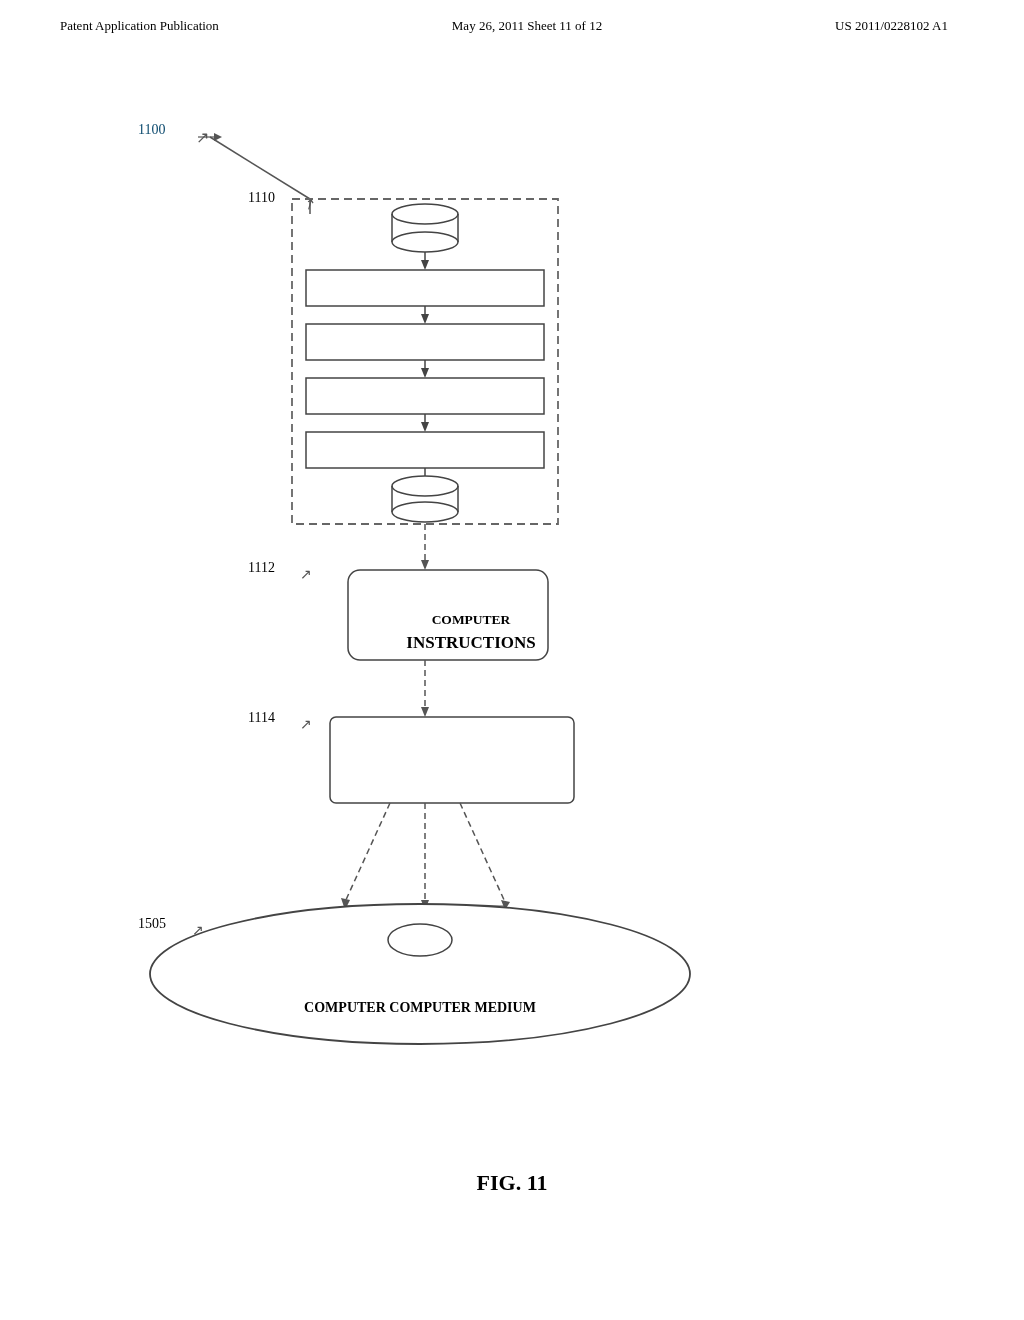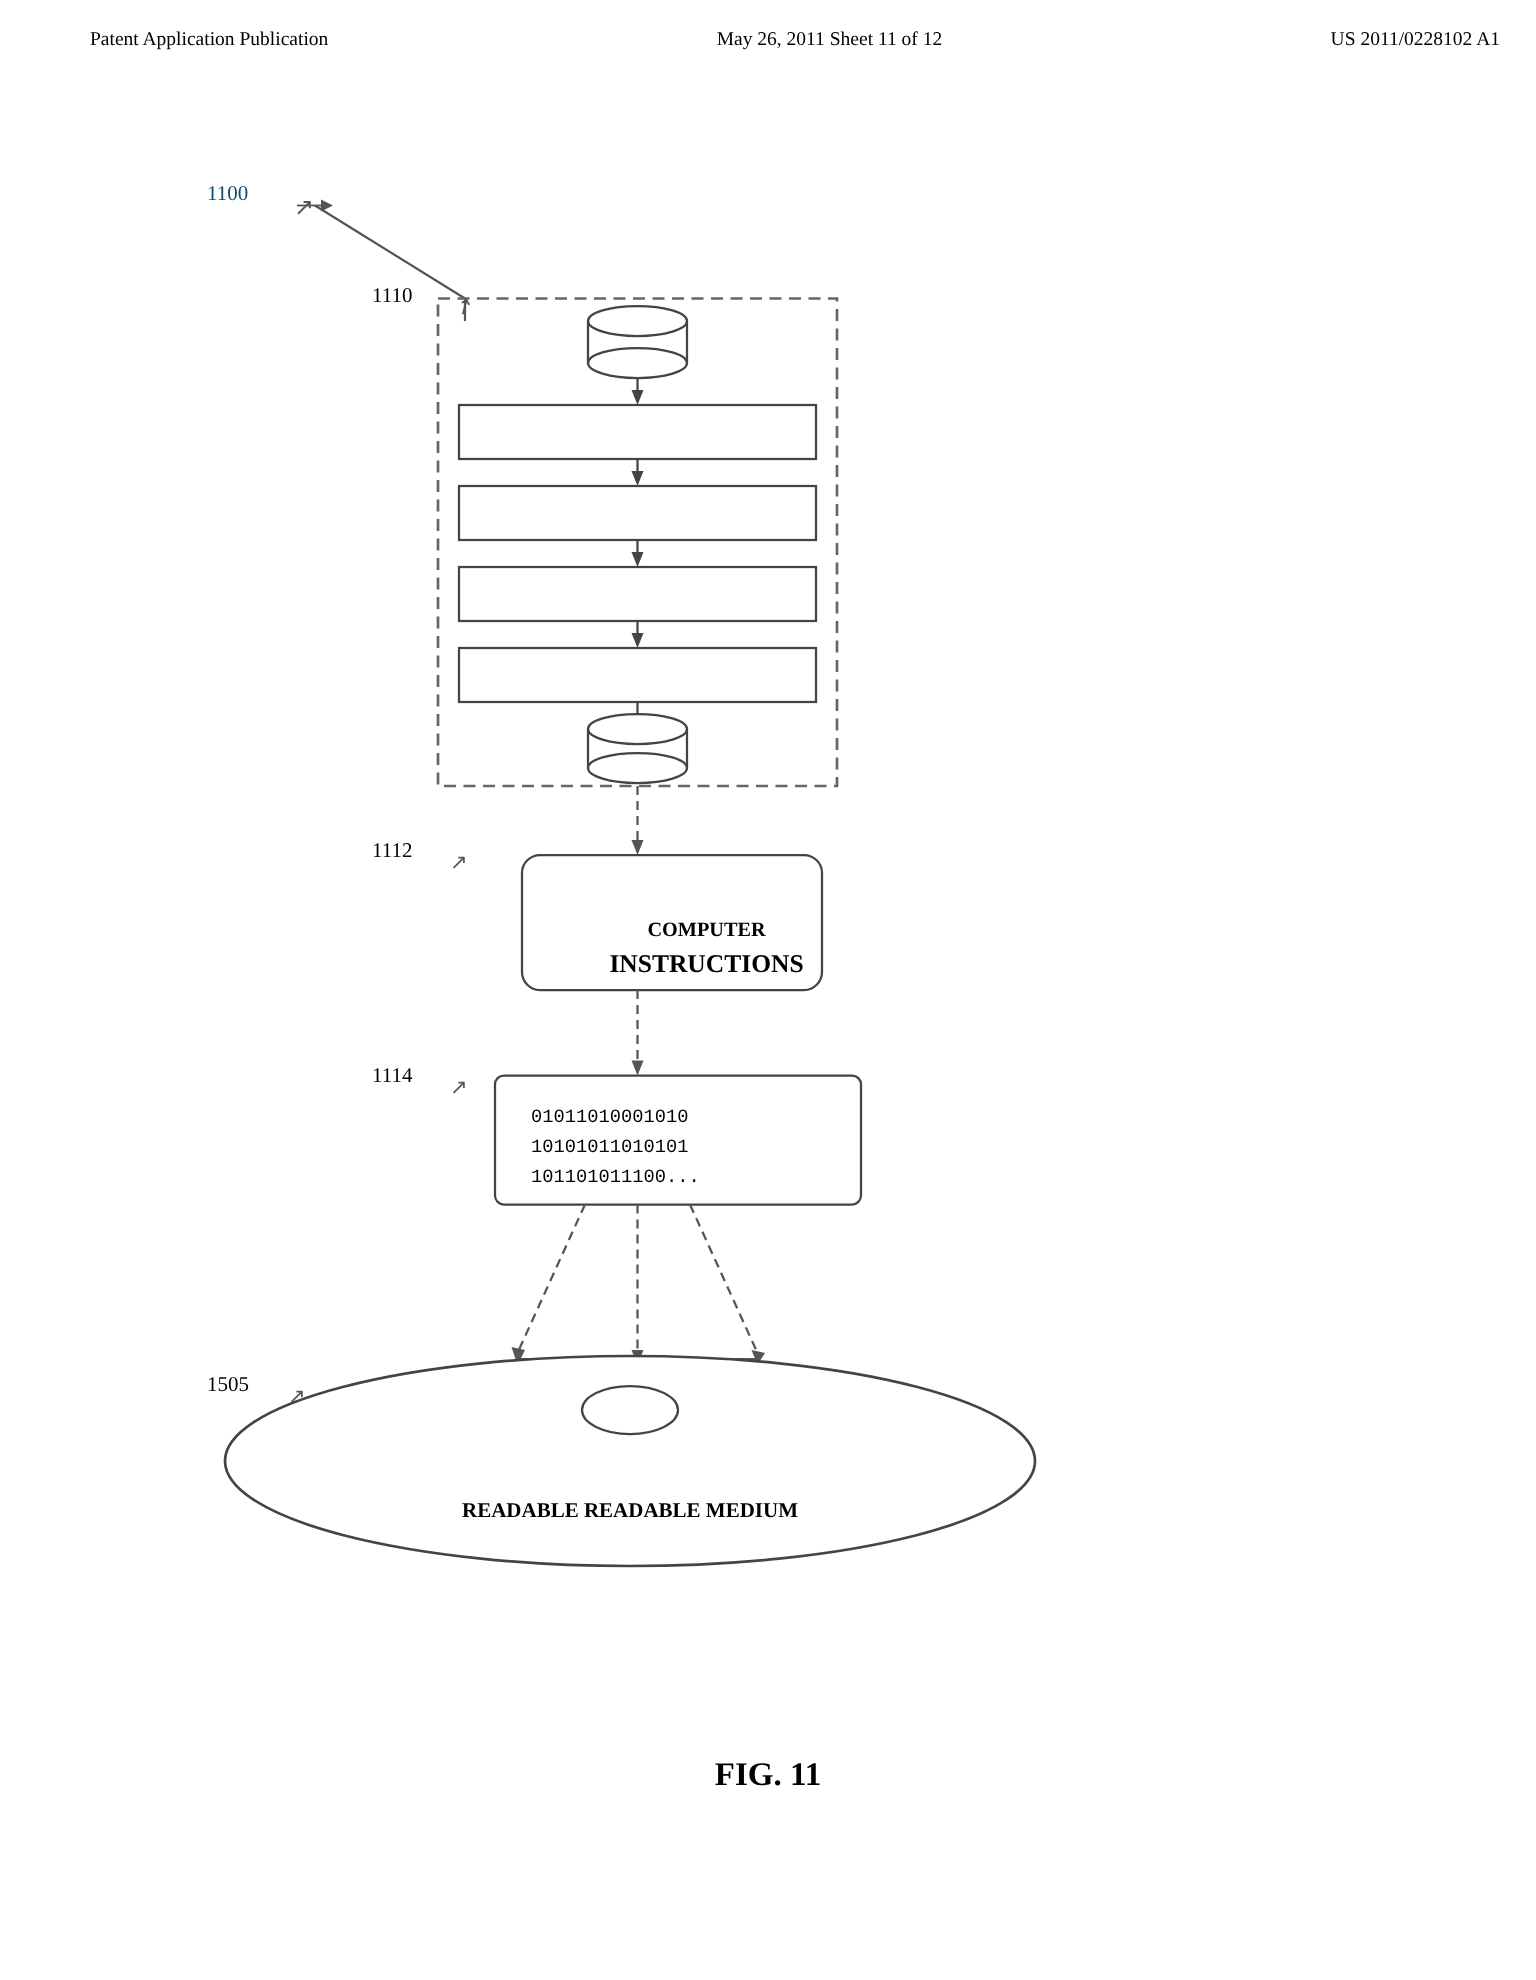--- a/index.html
+++ b/index.html
@@ -10,21 +10,21 @@
       font-family: 'Times New Roman', Times, serif;
       position: relative;
       overflow: hidden;
     }
 
     
     .header {
       display: flex;
       justify-content: space-between;
       align-items: center;
-      padding: 18px 24px 10px 60px;
+      padding: 18px 76px 10px 60px;
       font-size: 13px;
       color: #000;
     }
 
     
     .diagram-area {
       position: relative;
       width: 100%;
       height: 1200px;
     }
@@ -136,26 +136,21 @@
   <div style="position:absolute; top:522px; left:300px; font-size:14px; color:#555;">↗</div>
 
   <div style="position:absolute; top:544px; left:348px; width:200px; height:90px; display:flex; flex-direction:column; align-items:center; justify-content:center;margin-left:23px;">
     <div style="font-size:13.5px; font-weight:bold; text-align:center; line-height:1.5; color:#000;">COMPUTER</div>
     <div style="font-size:17px; font-weight:bold; text-align:center; line-height:1.5; color:#000;">INSTRUCTIONS</div>
   </div>
 
   <div style="position:absolute; top:666px; left:248px; font-size:14px; color:#000;">1114</div>
   <div style="position:absolute; top:672px; left:300px; font-size:14px; color:#555;">↗</div>
 
-  <div style="position:absolute; top:683px; left:340px; width:235px; height:76px; display:flex; flex-direction:column; align-items:flex-start; justify-content:center; padding-left:14px;">
-    <div style="font-size:12.5px; font-family:'Courier New',monospace; color:#000; line-height:1.6;">01011010001010</div>
-    <div style="font-size:12.5px; font-family:'Courier New',monospace; color:#000; line-height:1.6;">10101011010101</div>
-    <div style="font-size:12.5px; font-family:'Courier New',monospace; color:#000; line-height:1.6;">101101011100...</div>
-  </div>
 
   <div style="position:absolute; top:872px; left:138px; font-size:14px; color:#000;">1505</div>
   <div style="position:absolute; top:878px; left:192px; font-size:14px; color:#555;">↗</div>
 
-  <div style="position:absolute; top:956px; left:270px; width:300px; text-align:center; font-size:14px; font-weight:bold; color:#000;">READABLE READABLE MEDIUM</div>
+  <div style="position:absolute; top:956px; left:270px; width:300px; text-align:center; font-size:14px; font-weight:bold; color:#000;">COMPUTER COMPUTER MEDIUM</div>
 
   <div style="position:absolute; bottom:48px; left:50%; transform:translateX(-50%); font-size:22px; font-weight:bold; color:#000; font-family:Liberation Serif, serif; white-space:nowrap;">FIG. 11</div>
 
 </div>
 
 </body></html>

